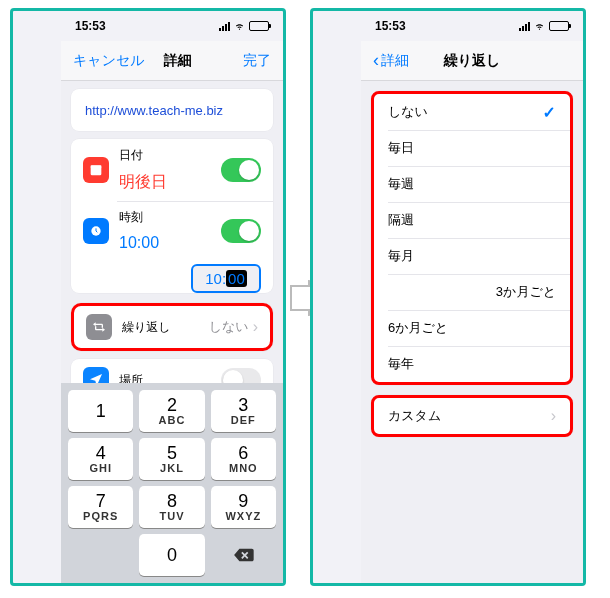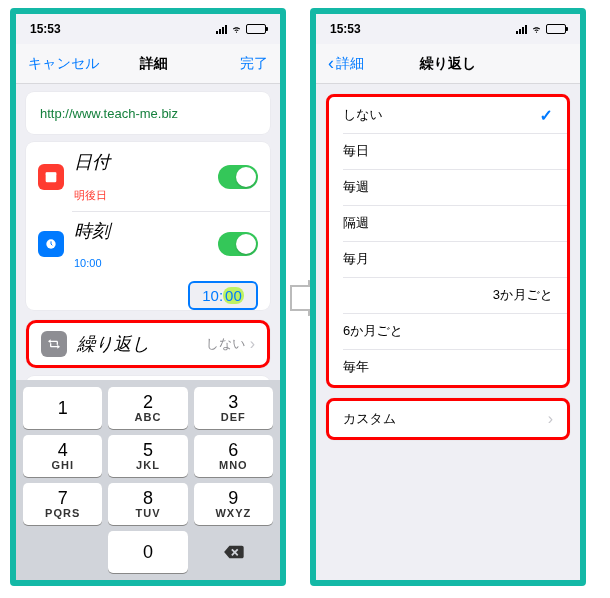--- a/index.html
+++ b/index.html
@@ -1,55 +1,55 @@
 <!DOCTYPE html>
 <html><head>
 <meta charset="utf-8">
 <style>
   * { box-sizing: border-box; margin: 0; padding: 0; font-family: -apple-system, "Hiragino Sans", sans-serif; }
   body { background: #fff; width: 610px; height: 598px; position: relative; }
   .container { display: flex; gap: 24px; padding: 8px 10px; align-items: flex-start; }
-  .phone { width: 276px; height: 578px; background: #f2f2f7; border-radius: 4px; border: 6px solid #14b8a6; overflow: hidden; display: flex; flex-direction: column; position: relative; }
+  .phone { width: 276px; height: 578px; background: #f2f2f7; border-radius: 4px; border: 3px solid #14b8a6; overflow: hidden; display: flex; flex-direction: column; position: relative; padding-left: 48px; }
   .statusbar { height: 30px; display: flex; justify-content: space-between; align-items: center; padding: 0 14px; background: transparent; font-size: 12px; font-weight: 600; }
   .statusbar .icons { display: flex; gap: 3px; align-items: center; }
   .sigbar { display: inline-flex; gap: 1px; align-items: flex-end; }
   .sigbar span { width: 2px; background: #000; display: inline-block; }
   .sigbar span:nth-child(1){height:3px}.sigbar span:nth-child(2){height:5px}.sigbar span:nth-child(3){height:7px}.sigbar span:nth-child(4){height:9px}
   .wifi { width: 13px; height: 10px; }
   .batt { width: 20px; height: 10px; border: 1px solid #000; border-radius: 2px; position: relative; }
   .batt::after { content: ''; position: absolute; right: -3px; top: 2px; width: 2px; height: 4px; background: #000; border-radius: 0 1px 1px 0; }
   .batt .fill { background: #000; height: 100%; width: 60%; }
   .navbar { height: 40px; display: flex; align-items: center; justify-content: space-between; padding: 0 12px; background: #f7f7f9; border-bottom: 1px solid #d8d8dc; }
   .navbar .left, .navbar .right { color: #007aff; font-size: 14px; min-width: 60px; }
   .navbar .left { text-align: center; display: flex; align-items: center; gap: 2px; }
   .navbar .right { text-align: right; }
   .navbar .title { font-size: 14px; font-weight: 600; color: #000; }
   .content { flex: 1; overflow: hidden; background: #efeff4; }
   .card { background: #fff; border-radius: 8px; margin: 8px 10px; box-shadow: 0 0 0 0.5px #e5e5ea; }
   .row { display: flex; align-items: center; padding: 8px 12px; min-height: 42px; position: relative; }
   .row + .row::before { content:''; position:absolute; top:0; left:46px; right:0; height:0.5px; background:#e5e5ea; }
-  .urlrow { padding: 10px 14px; font-size: 13px; color: #15803d; }
+  .urlrow { padding: 10px 14px; font-size: 13px; color: #1d4ed8; }
   .iconbox { width: 26px; height: 26px; border-radius: 6px; display: flex; align-items: center; justify-content: center; margin-right: 10px; flex-shrink: 0; }
   .ic-red { background: #ff3b30; }
   .ic-blue { background: #007aff; }
   .ic-gray { background: #8e8e93; }
   .ic-navy { background: #0a84ff; }
   .iconbox svg { width: 16px; height: 16px; fill: #fff; }
   .labelcol { flex: 1; display: flex; flex-direction: column; }
-  .labelcol .mainlbl { font-size: 18px; color: #000; font-style: italic; }
-  .labelcol .sublbl { font-size: 11px; color: #ff3b30; margin-top: 14px; }
+  .labelcol .mainlbl { font-size: 12px; color: #000; }
+  .labelcol .sublbl { font-size: 16px; color: #ff3b30; margin-top: 8px; }
   .labelcol .sublbl.blue { color: #007aff; }
   .switch { width: 40px; height: 24px; border-radius: 12px; position: relative; }
   .switch.on { background: #34c759; }
   .switch.off { background: #e9e9eb; }
   .switch .knob { width: 20px; height: 20px; border-radius: 50%; background: #fff; position: absolute; top: 2px; box-shadow: 0 1px 2px rgba(0,0,0,0.2); }
   .switch.on .knob { right: 2px; }
   .switch.off .knob { left: 2px; }
   .timebox { margin: 4px 12px 10px auto; width: 70px; text-align: center; background: #efeff4; border-radius: 6px; padding: 4px 8px; font-size: 15px; color: #007aff; border: 2px solid #007aff; }
-  .timebox .mm { background: #bef264; border-radius: 8px; padding: 0 2px; }
+  .timebox .mm { background: #000000; border-radius: 3px; padding: 0 2px; }
   .value-right { font-size: 13px; color: #8e8e93; margin-right: 4px; }
   .chev { color: #c7c7cc; font-size: 16px; }
   .redbox { border: 3px solid #ff0000; border-radius: 10px; }
   .keyboard { background: #d1d4da; padding: 4px; }
   .keyrow { display: flex; }
   .key { flex: 1; margin: 3px; background: #fff; border-radius: 5px; box-shadow: 0 1px 0 #888; height: 42px; display: flex; flex-direction: column; align-items: center; justify-content: center; }
   .key.empty { background: transparent; box-shadow: none; }
   .key .num { font-size: 18px; font-weight: 400; line-height: 1; }
   .key .let { font-size: 11px; font-weight: 600; letter-spacing: 1px; color: #333; }
   .key.bksp { background: transparent; box-shadow: none; }

